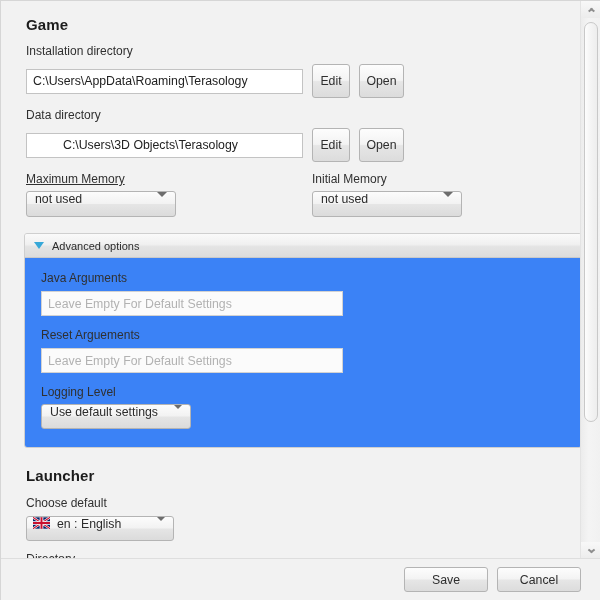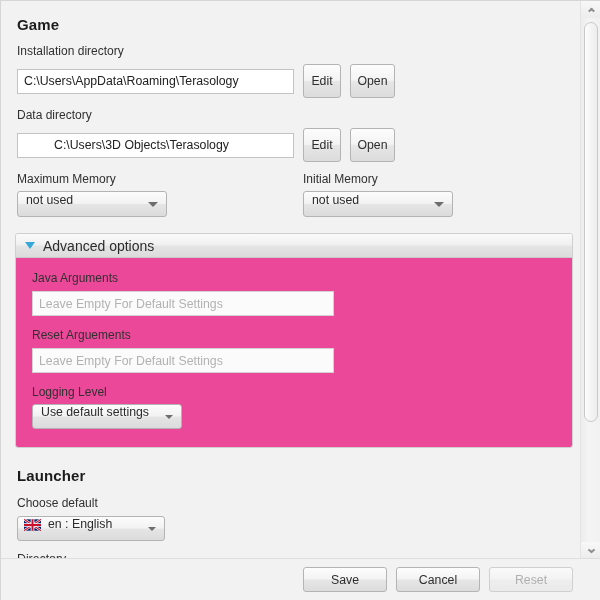--- a/index.html
+++ b/index.html
@@ -26,21 +26,21 @@
   .scroll-viewport {
     position: absolute;
     left: 0; top: 0;
     width: 580px;
     height: 558px;
     overflow: hidden;
     background: #f2f2f2;
   }
   .scroll-content {
     position: absolute;
-    left: 4px; top: 0;
+    left: 13px; top: 0;
     width: 580px;
     padding: 10px 0 0 0;
   }
 
   
   .section-title {
     font-size: 15px;
     font-weight: bold;
     color: #1c1c1c;
     letter-spacing: 0.1px;
@@ -96,22 +96,22 @@
   }
 
   
   .combo {
     position: relative;
     height: 26px;
     background: linear-gradient(to bottom, #fcfcfc 0%, #f2f2f2 48%, #e5e5e5 52%, #dbdbdb 100%);
     border: 1px solid #b4b4b4;
     border-radius: 3px;
     display: flex;
-    align-items: flex-end;
-    padding: 9px 8px;
+    align-items: flex-start;
+    padding: 0 8px;
     font-size: 12.3px;
     color: #2b2b2b;
     cursor: default;
   }
   .combo .combo-label { flex: 1; white-space: nowrap; overflow: hidden; }
   .combo .arrow {
     width: 0; height: 0;
     border-left: 5px solid transparent;
     border-right: 5px solid transparent;
     border-top: 5px solid #6d6d6d;
@@ -150,26 +150,26 @@
   }
   .tri-down {
     width: 0; height: 0;
     border-left: 5.5px solid transparent;
     border-right: 5.5px solid transparent;
     border-top: 7px solid #37a8d8;
     margin-right: 8px;
     flex: none;
   }
   .titled-pane-title {
-    font-size: 14px;
+    font-size: 11px;
     color: #2b2b2b;
     text-align: right;
   }
   .titled-pane-body {
-    background: #ec4899;
+    background: #3b82f6;
     padding: 13px 16px 18px 16px;
   }
 
   
   .vscroll {
     position: absolute;
     right: 0; top: 0;
     width: 20px;
     height: 558px;
     background: #f2f2f2;
@@ -221,21 +221,21 @@
   .button-bar {
     position: absolute;
     left: 0; bottom: 0;
     width: 600px;
     height: 42px;
     background: #f2f2f2;
     border-top: 1px solid #dedede;
     display: flex;
     align-items: center;
     justify-content: flex-end;
-    padding-right: 28px;
+    padding-right: 20px;
     gap: 9px;
   }
   .button-bar .btn {
     width: 84px;
     height: 25px;
     padding: 0;
   }
 
   
   .cutoff-row {
@@ -276,21 +276,21 @@
         </div>
 
         <div class="field-label" style="margin-bottom:6px;">Data directory</div>
         <div class="row" style="margin-bottom:10px;">
           <input class="text-input" style="width: 277px; padding-left: 36px;" value="C:\Users\3D Objects\Terasology">
           <button class="btn" style="margin-left:9px;width:38px;">Edit</button>
           <button class="btn" style="margin-left:9px;width:45px;">Open</button>
         </div>
 
         <div class="row" style="margin-bottom:5px;">
-          <div class="field-label" style="width:286px;">Maximum Memory</div>
+          <div class="field-label" style="width:286px;text-decoration:underline;">Maximum Memory</div>
           <div class="field-label">Initial Memory</div>
         </div>
         <div class="row">
           <div class="combo" style="width:150px;">
             <span class="combo-label">not used</span>
             <span class="arrow"></span>
           </div>
           <div class="combo" style="width:150px;margin-left:136px;">
             <span class="combo-label">not used</span>
             <span class="arrow"></span>
@@ -351,16 +351,15 @@
     </div>
     <div class="thumb" style="top:21px;height:400px;"></div>
     <div class="sb-btn down">
       <span class="chev down"></span>
     </div>
   </div>
 
   <div class="button-bar">
     <button class="btn">Save</button>
     <button class="btn">Cancel</button>
-    <button class="btn disabled" disabled="">Reset</button>
   </div>
 
 </div>
 
 </body></html>

